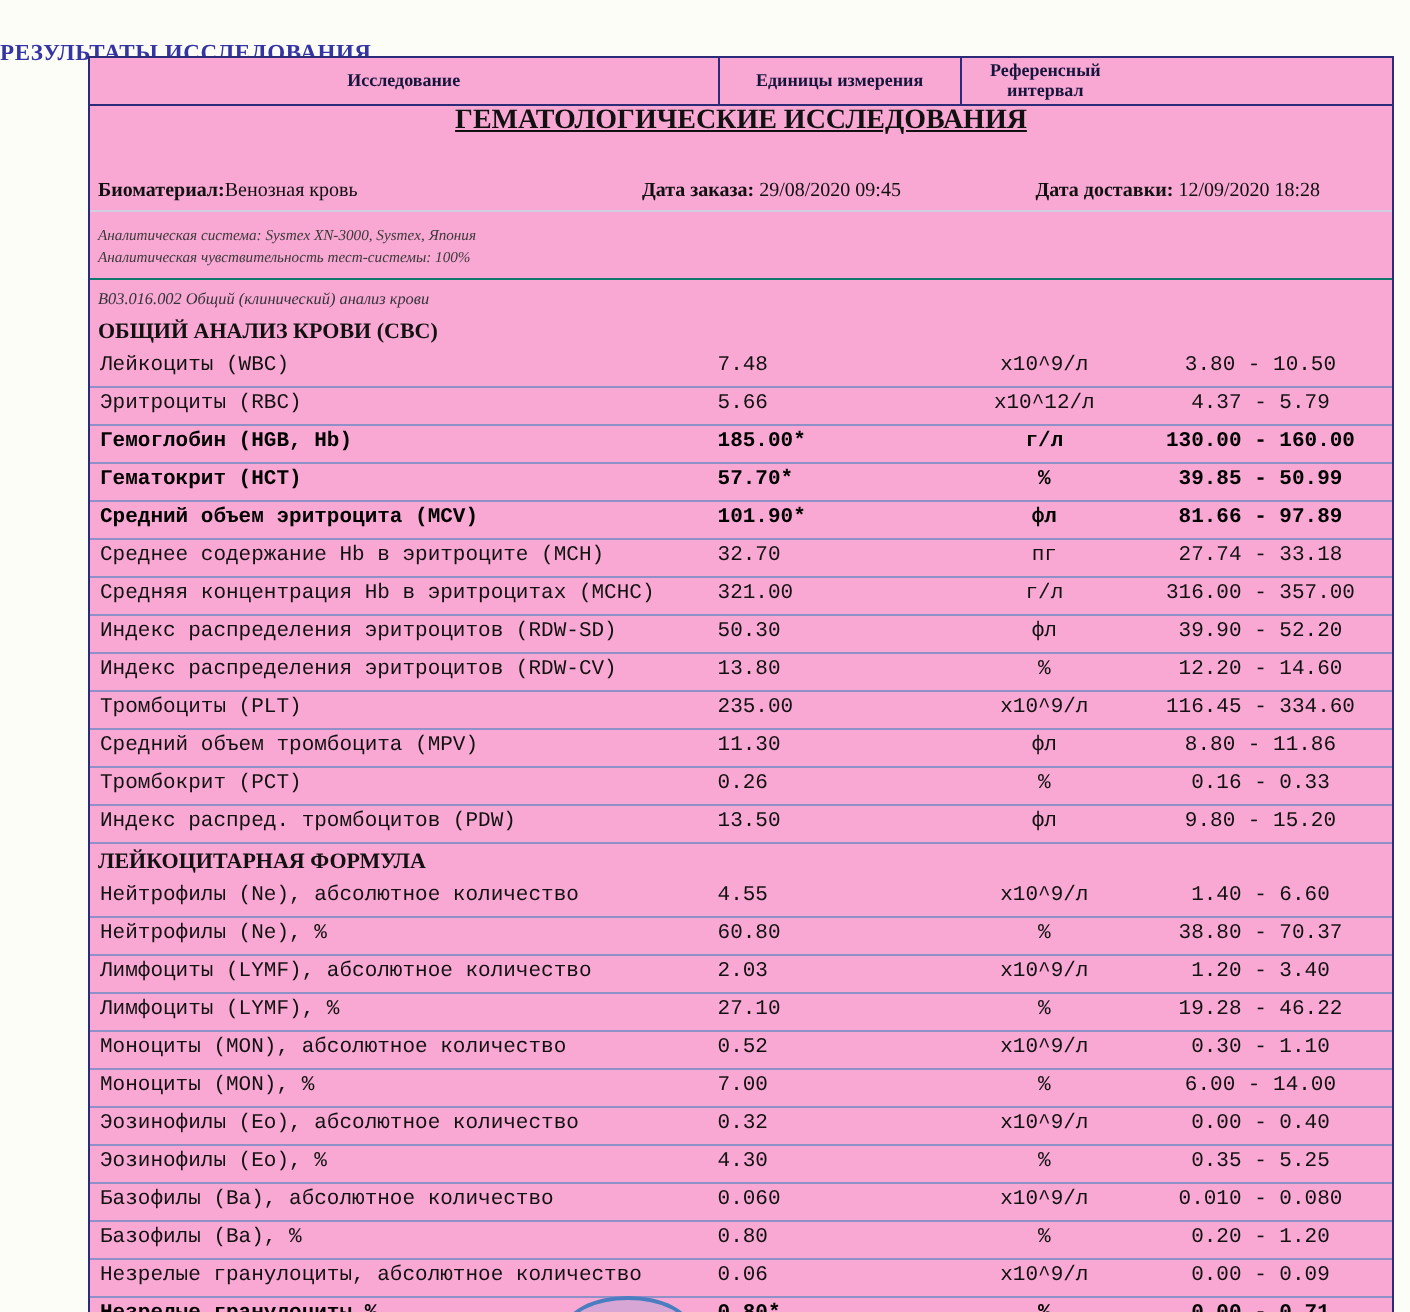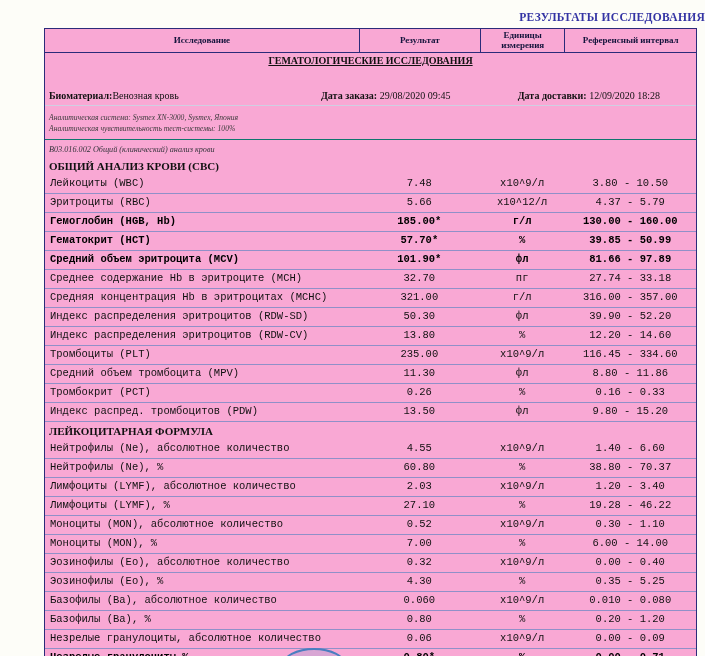--- a/index.html
+++ b/index.html
@@ -6,22 +6,22 @@
   body {
     width: 705px; height: 656px;
     background: #fdfdf8;
     overflow: hidden;
     position: relative;
     font-family: "Liberation Serif", "DejaVu Serif", serif;
     color: #111;
   }
   .title {
     margin: 0;
-    padding-top: 11px;
-    text-align: right;
+    padding-top: 21px;
+    text-align: left;
     font-size: 11.5px;
     font-weight: bold;
     color: #3434a4;
     letter-spacing: 0.3px;
   }
   .report-table {
     position: absolute;
     left: 44px; top: 28px;
     width: 653px;
     background: #f9a8d4;
@@ -41,21 +41,21 @@
     font-size: 9px; font-weight: bold;
     color: #14143c;
     line-height: 9.5px;
     padding: 2px 3px;
     box-sizing: border-box;
   }
   .th + .th { border-left: 1.4px solid #2b2b7a; }
 
   .banner {
     text-align: center;
-    font-size: 10px; font-weight: bold;
+    font-size: 14px; font-weight: bold;
     padding: 1px 0 0 0;
     height: 13px; line-height: 13px;
   }
   .banner span { text-decoration: underline; }
 
   .info-row {
     display: grid;
     grid-template-columns: 42.3% 30.6% 27.1%;
     font-size: 10px;
     padding: 3px 4px 4px 4px;
@@ -92,21 +92,21 @@
     grid-template-columns: 48.2% 18.6% 13% 20.2%;
     border-bottom: 1px solid #9090c8;
     height: 18px;
     line-height: 17px;
     font-size: 10.5px;
     font-family: Liberation Mono, monospace;
   }
   .rows .row:last-child { border-bottom-color: #9090c8; }
   .cell { overflow: hidden; white-space: nowrap; box-sizing: border-box; }
   .cell.name   { text-align: left; padding-left: 5px; }
-  .cell.result { text-align: center; }
+  .cell.result { }
   .cell.units  { text-align: center; }
   .cell.ref    { text-align: center; }
   .row.abnormal { font-weight: bold; color: #000; }
   .group:last-child .rows .row:last-child { border-bottom: none; }
 
   .stamp {
     position: absolute;
     left: 282px; top: 648px;
     width: 64px; height: 34px;
     border: 2.5px solid #4a7ec0;
@@ -117,21 +117,20 @@
 </style>
 </head>
 <body>
 
 <h1 class="title">РЕЗУЛЬТАТЫ ИССЛЕДОВАНИЯ</h1>
 
 <div class="report-table">
 
   <div class="thead">
     <div class="th">Исследование</div>
-    <div class="th">Результат</div>
     <div class="th">Единицы измерения</div>
     <div class="th">Референсный интервал</div>
   </div>
 
   <div class="banner">
     <span>ГЕМАТОЛОГИЧЕСКИЕ ИССЛЕДОВАНИЯ</span>
   </div>
 
   <div class="info-row">
     <div class="info-item">

